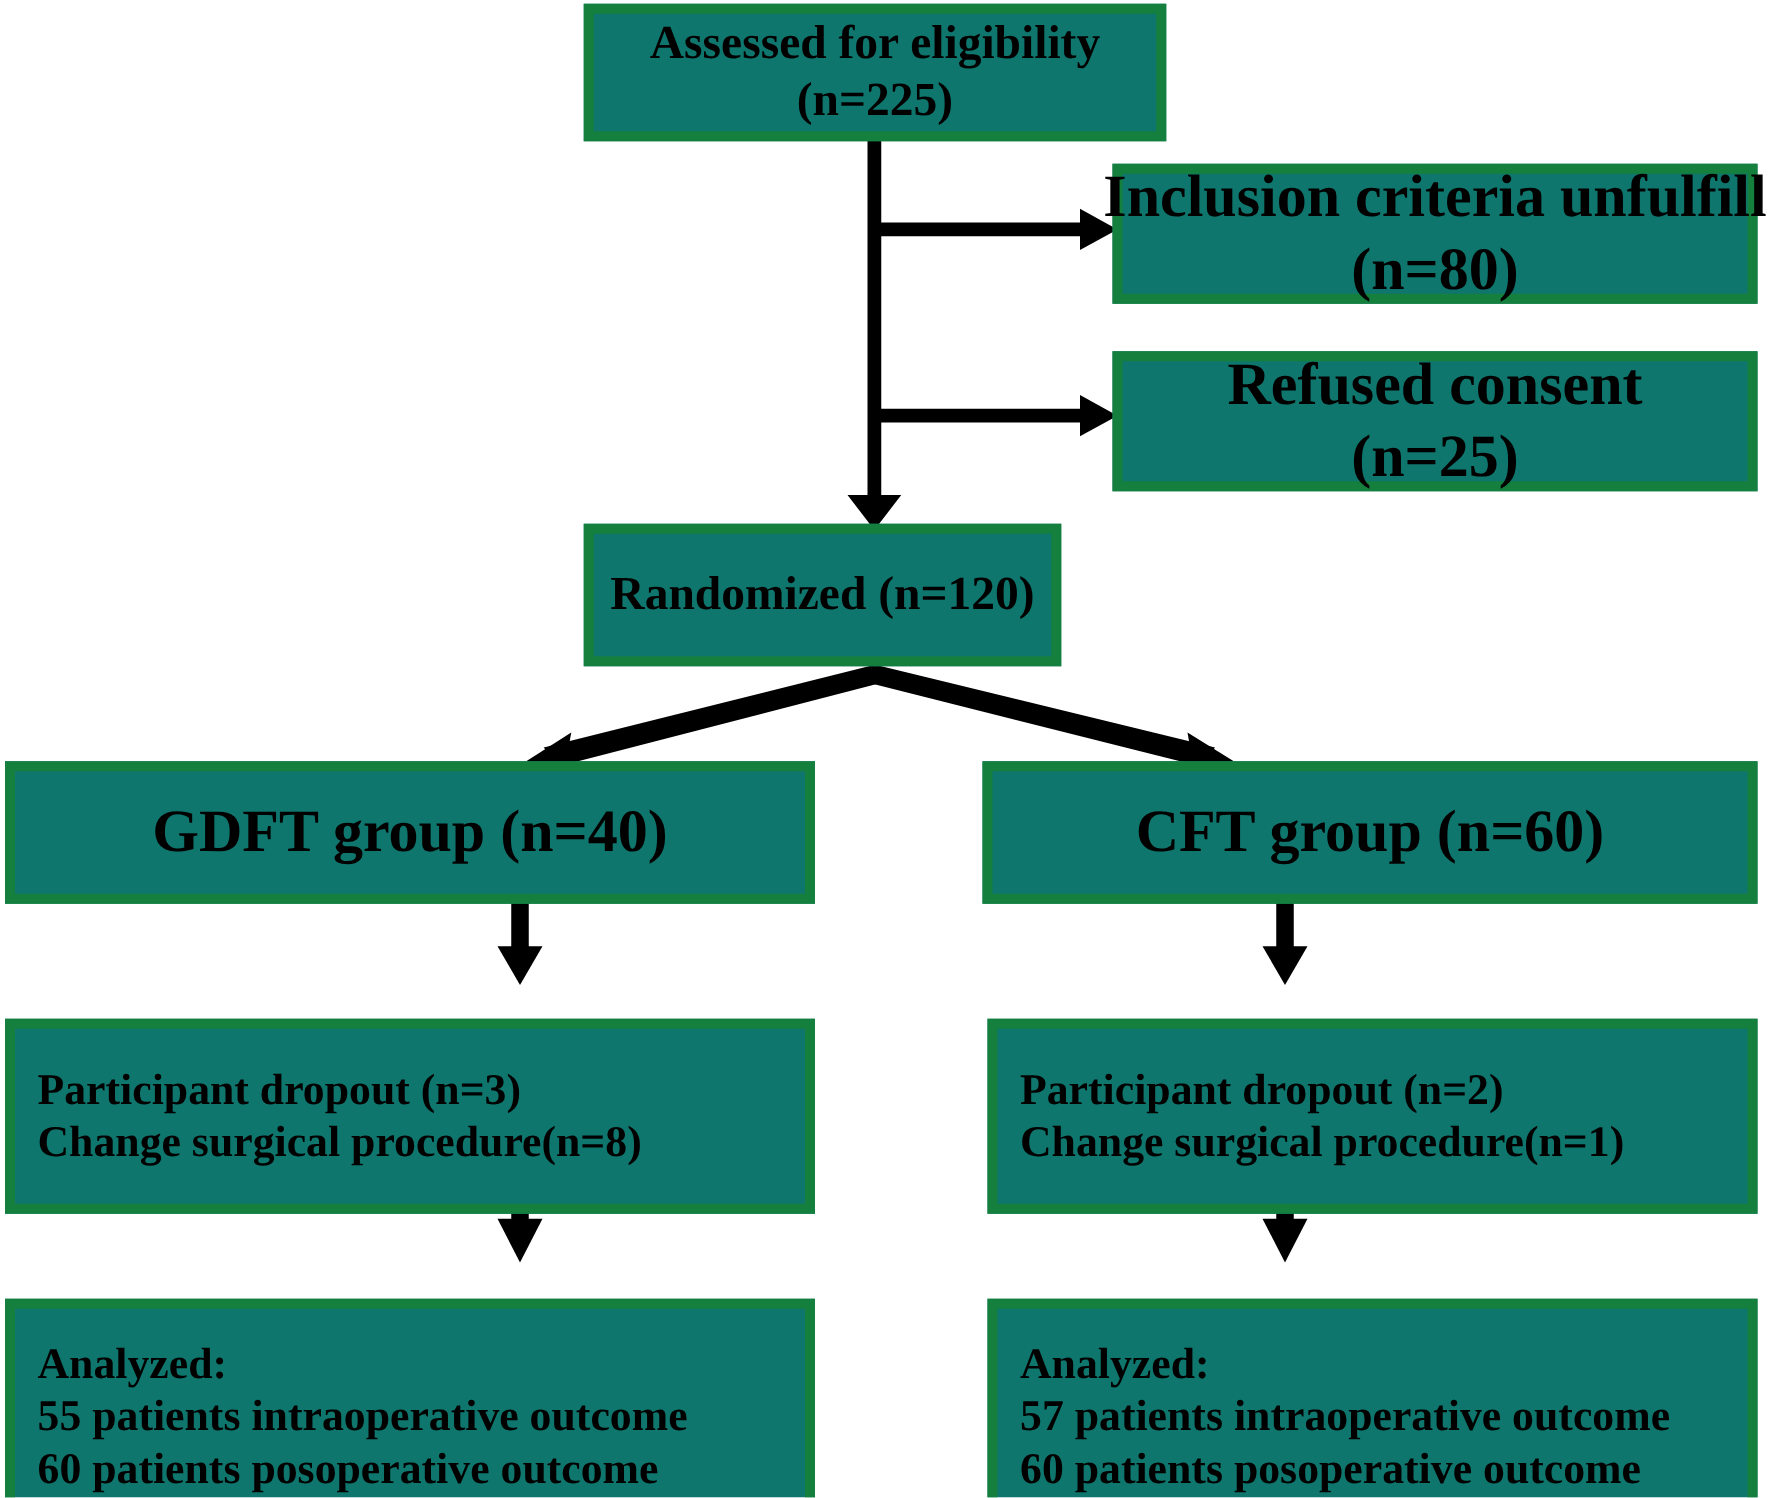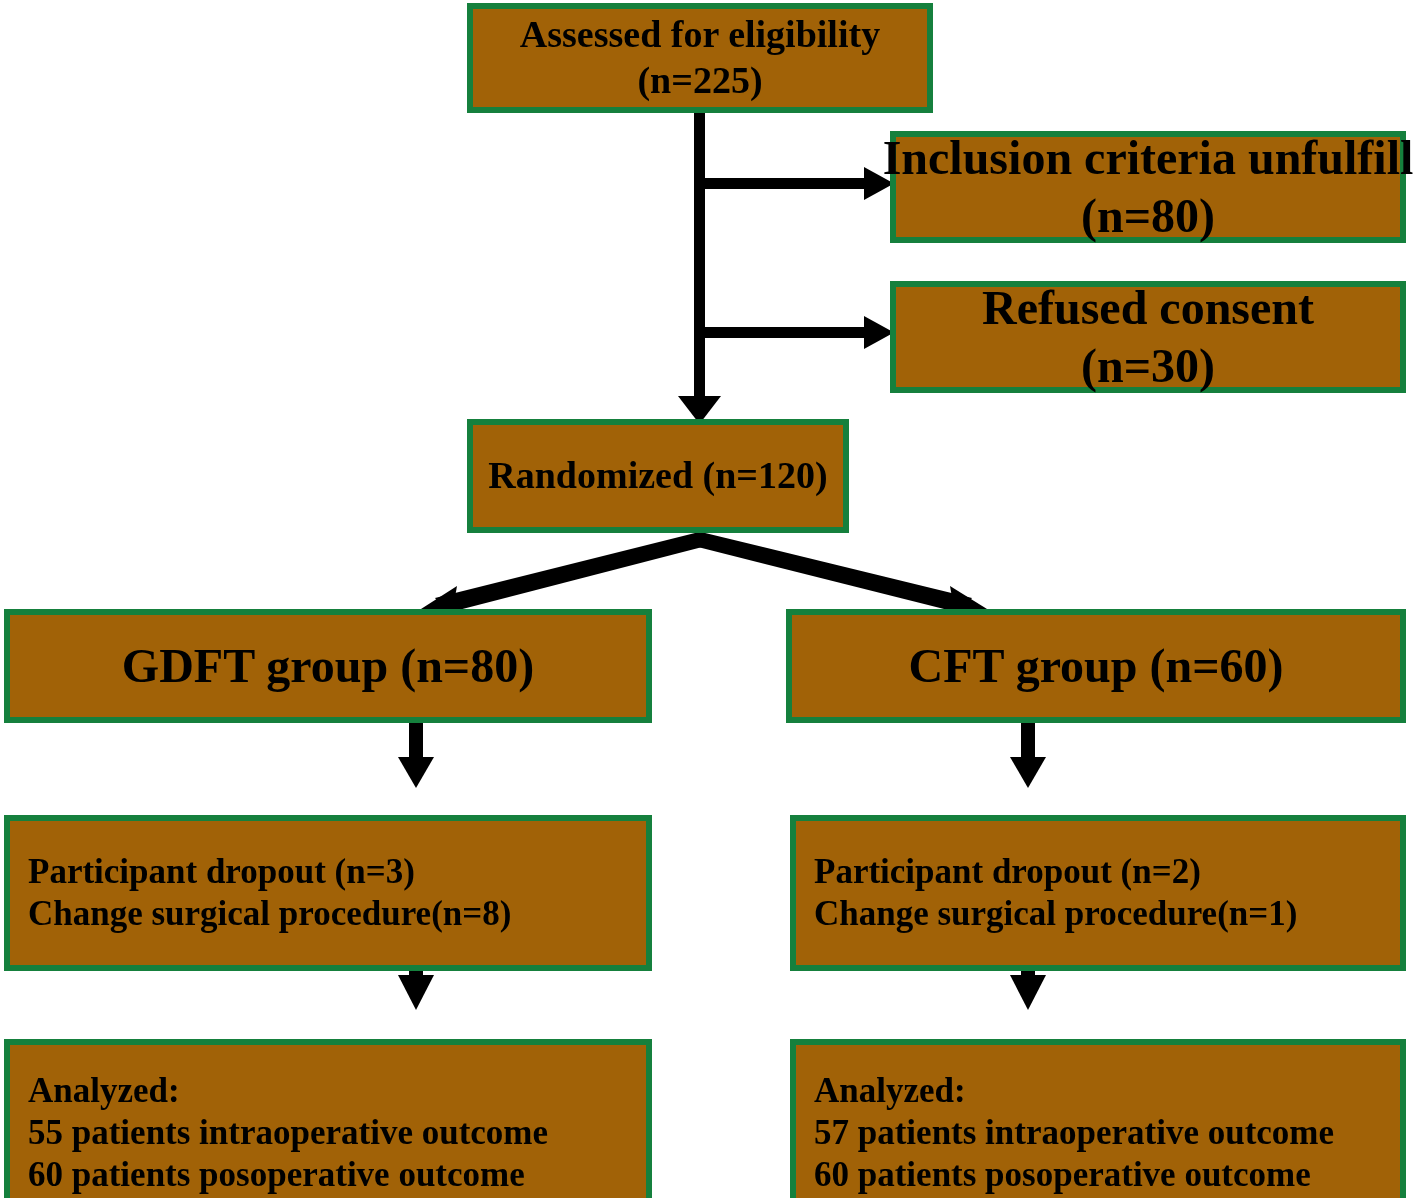--- a/index.html
+++ b/index.html
@@ -12,22 +12,22 @@
     position: relative;
     width: 1418px;
     height: 1198px;
     background: #ffffff;
     font-family: "Liberation Serif", "DejaVu Serif", serif;
     overflow: hidden;
   }
   .box {
     position: absolute;
     box-sizing: border-box;
-    border: 6px solid #15803d;
-    background: #a16207;
+    border: 8px solid #15803d;
+    background: #0f766e;
     display: flex;
     flex-direction: column;
     justify-content: center;
     color: #000000;
     font-weight: bold;
     line-height: 1.20;
   }
   .box .line {
     display: block;
     white-space: pre;
@@ -107,29 +107,29 @@
     <span class="line">(n=225)</span>
   </div>
 
   <div class="box center fs-36" style="left:890px; top:131px; width:516px; height:112px;">
     <span class="line">Inclusion criteria unfulfill</span>
     <span class="line">(n=80)</span>
   </div>
 
   <div class="box center fs-36" style="left:890px; top:281px; width:516px; height:112px;">
     <span class="line">Refused consent</span>
-    <span class="line">(n=30)</span>
+    <span class="line">(n=25)</span>
   </div>
 
   <div class="box center fs-38" style="left:467px; top:419px; width:382px; height:114px;">
     <span class="line">Randomized (n=120)</span>
   </div>
 
   <div class="box center fs-36" style="left:4px; top:609px; width:648px; height:114px;">
-    <span class="line">GDFT group (n=80)</span>
+    <span class="line">GDFT group (n=40)</span>
   </div>
 
   <div class="box center fs-36" style="left:786px; top:609px; width:620px; height:114px;">
     <span class="line">CFT group (n=60)</span>
   </div>
 
   <div class="box left pad-l fs-35" style="left:4px; top:783px; width:648px; height:156px;">
     <span class="line">Participant dropout (n=3)</span>
     <span class="line">Change surgical procedure(n=8)</span>
   </div>

